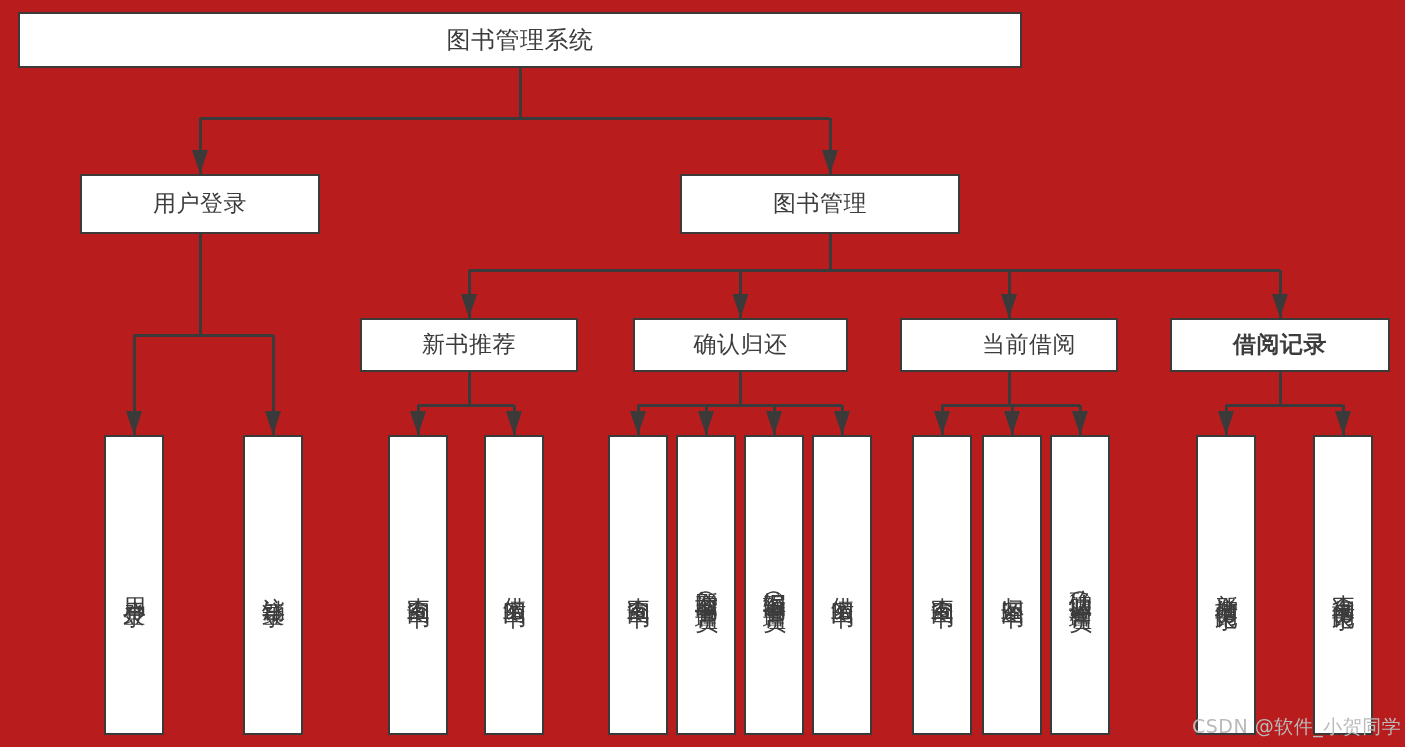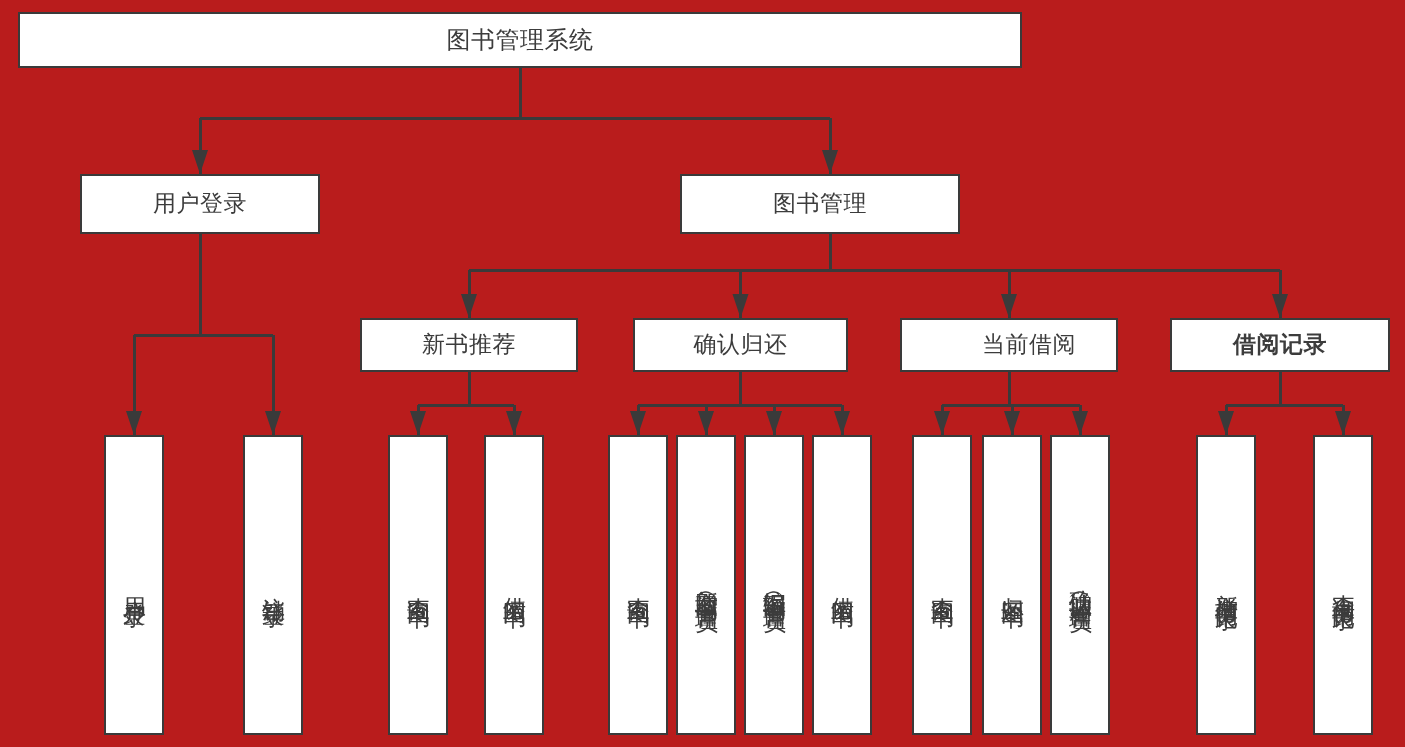--- a/index.html
+++ b/index.html
@@ -182,13 +182,14 @@
       <div class="node vertical" style="left: 1050px; top: 435px; width: 60px; height: 300px; border-color: rgb(58, 58, 58); background: rgb(255, 255, 255);">
         <div class="node-label" style="color: rgb(60, 60, 60);">确认归还（管理员）</div>
       </div>
       <div class="node vertical" style="left: 1196px; top: 435px; width: 60px; height: 300px; border-color: rgb(58, 58, 58); background: rgb(255, 255, 255);">
         <div class="node-label" style="color: rgb(60, 60, 60);">新增借阅记录</div>
       </div>
       <div class="node vertical" style="left: 1313px; top: 435px; width: 60px; height: 300px; border-color: rgb(58, 58, 58); background: rgb(255, 255, 255);">
         <div class="node-label" style="color: rgb(60, 60, 60);">查询借阅记录</div>
       </div>
     </div>
+  <div class="watermark" style="left: 1192px; top: 714px; color: rgb(185, 185, 185);">CSDN @软件_小贺同学</div>
 </div>
 
 </body></html>

